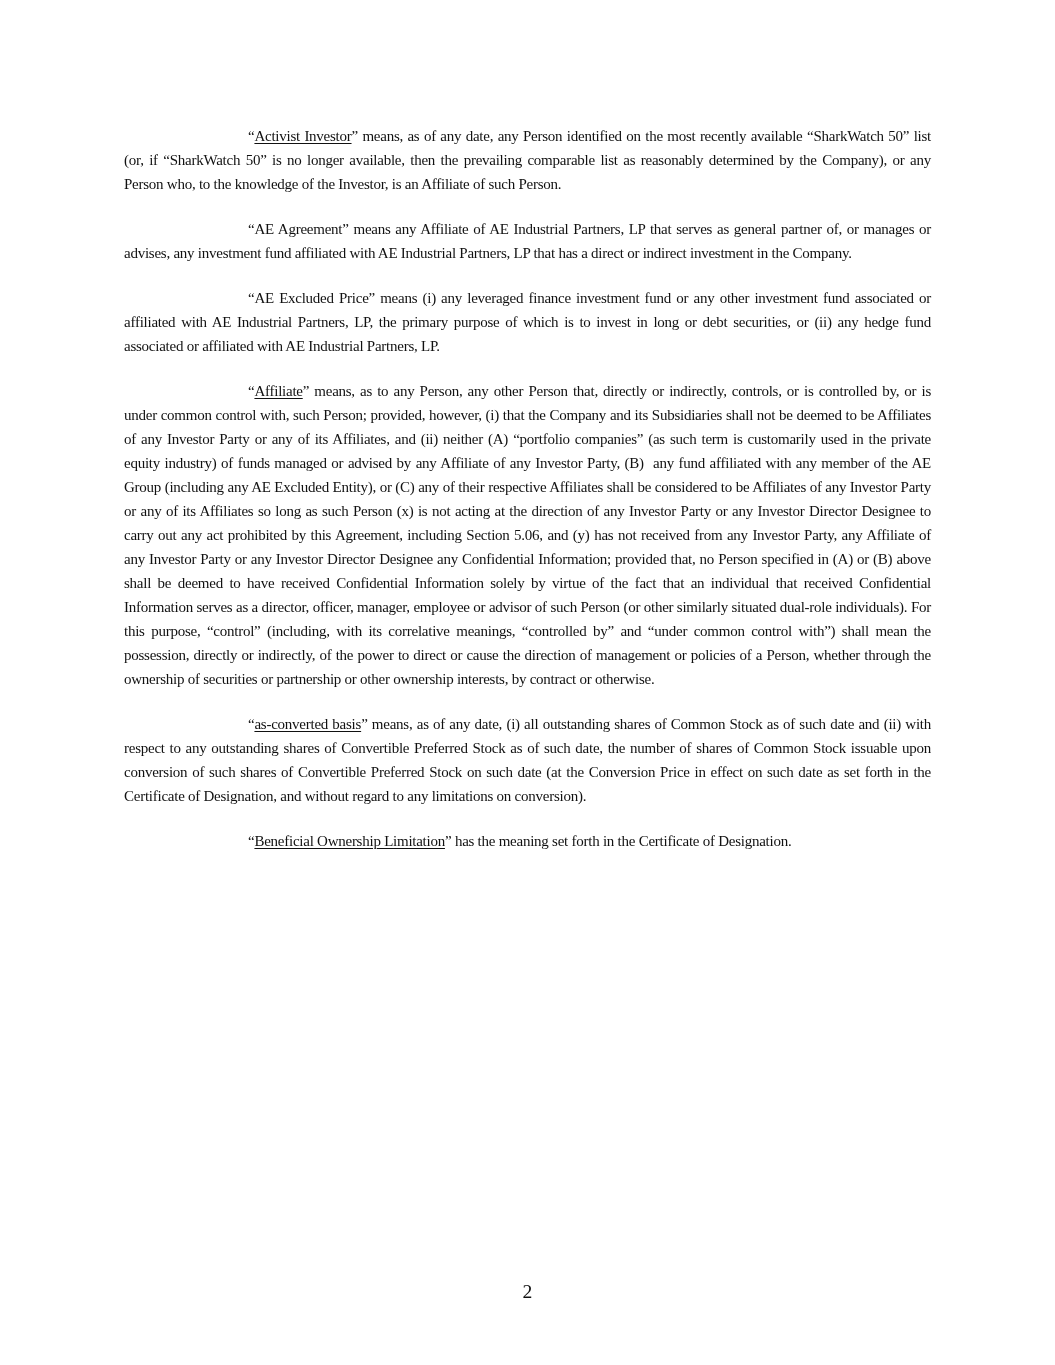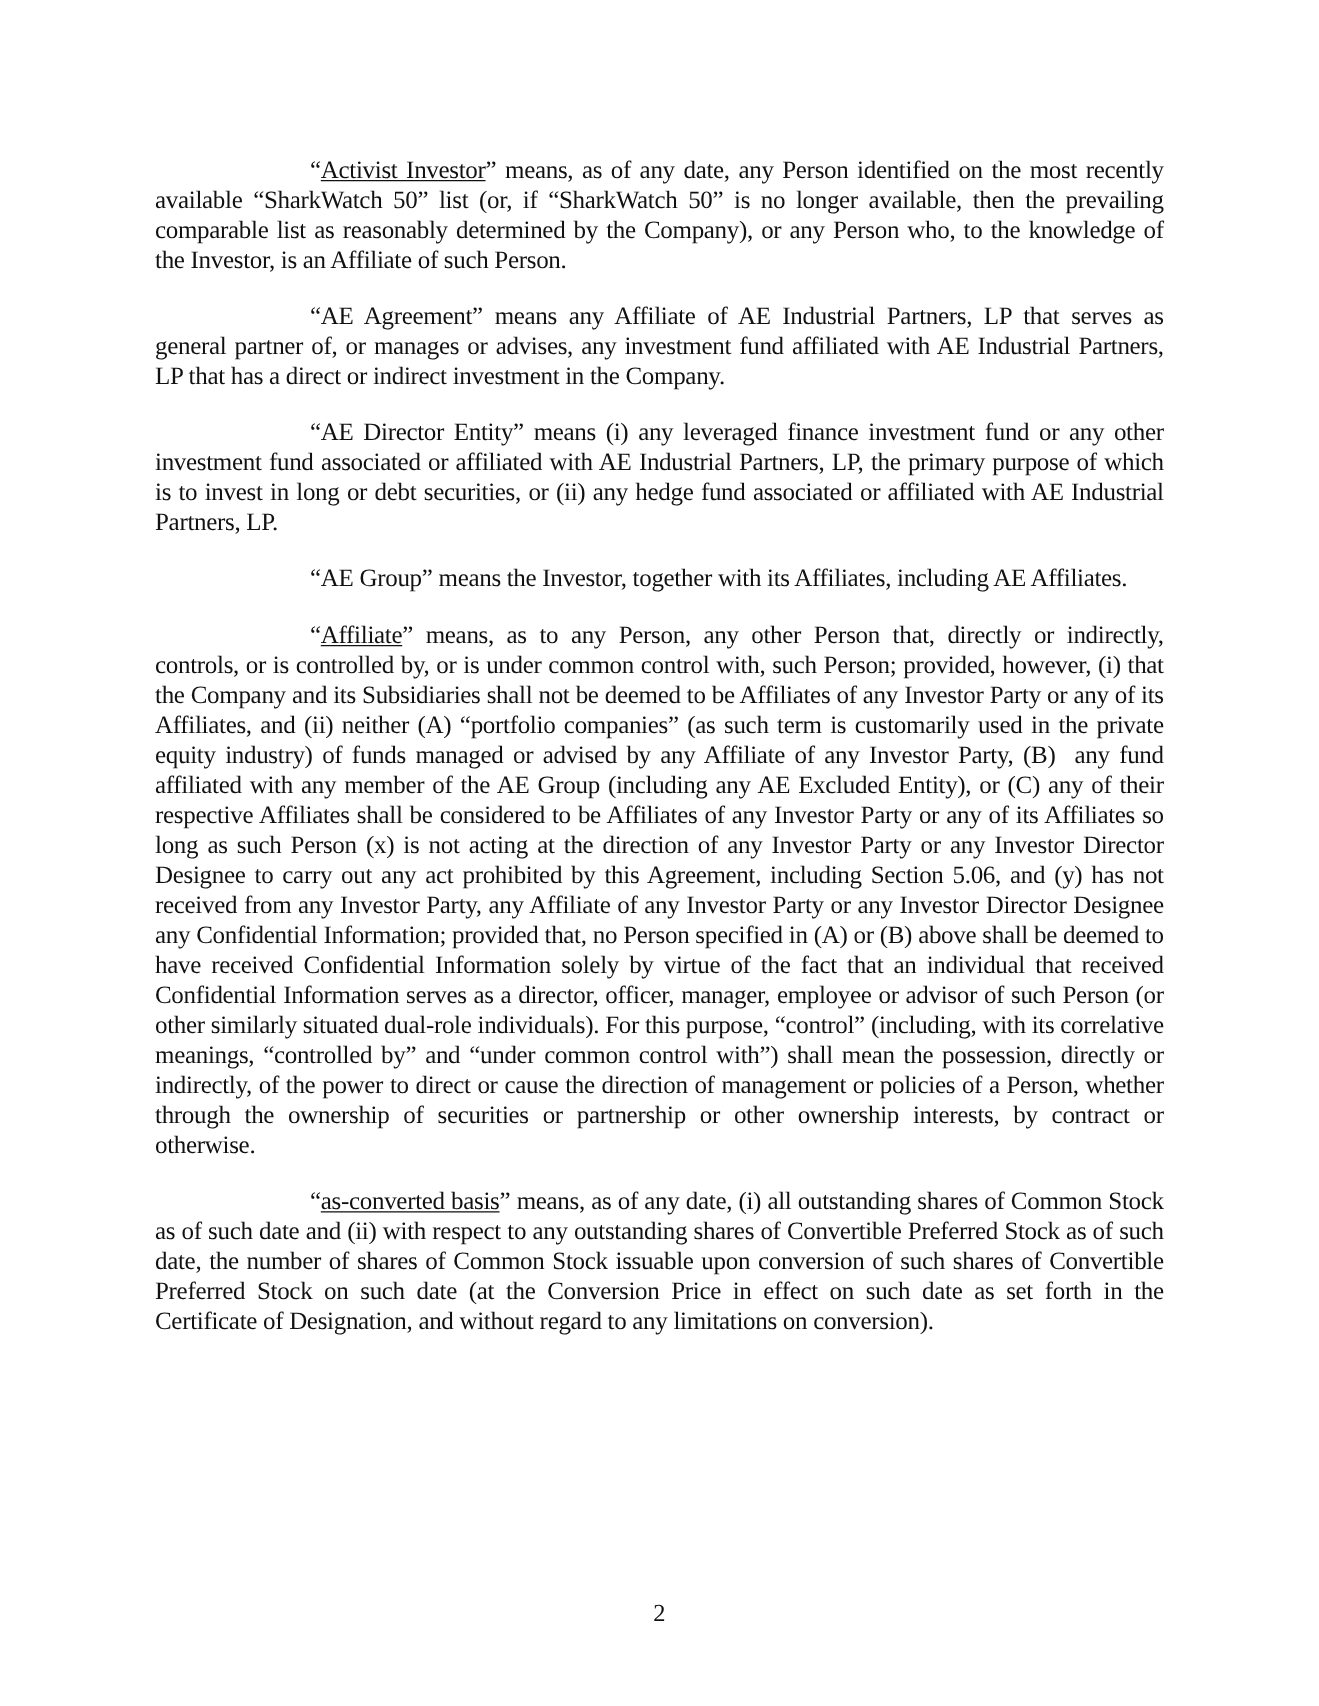--- a/index.html
+++ b/index.html
@@ -16,21 +16,21 @@
       color: #111111;
     }
     .page {
       position: absolute;
       left: 124px;
       top: 124px;
       width: 807px;
     }
     .para {
       margin: 0 0 21px 0;
-      font-size: 20px;
+      font-size: 15px;
       line-height: 24px;
       text-align: justify;
       text-indent: 124px;
       letter-spacing: -0.25px;
     }
     .term {
       text-decoration: underline;
       text-underline-offset: 2px;
       text-decoration-thickness: 1px;
     }
@@ -50,24 +50,24 @@
   </style>
 </head>
 <body>
 
 <div class="page">
 
   <p class="para"><span>“</span><span class="term">Activist Investor</span><span>”</span><span> means, as of any date, any Person identified on the most recently available “SharkWatch 50” list (or, if “SharkWatch 50” is no longer available, then the prevailing comparable list as reasonably determined by the Company), or any Person who, to the knowledge of the Investor, is an Affiliate of such Person.</span></p>
 
   <p class="para"><span>“</span><span>AE Agreement</span><span>”</span><span> means any Affiliate of AE Industrial Partners, LP that serves as general partner of, or manages or advises, any investment fund affiliated with AE Industrial Partners, LP that has a direct or indirect investment in the Company.</span></p>
 
-  <p class="para"><span>“</span><span>AE Director Entity</span><span>”</span><span> means (i) any leveraged finance investment fund or any other investment fund associated or affiliated with AE Industrial Partners, LP, the primary purpose of which is to invest in long or debt securities, or (ii) any hedge fund associated or affiliated with AE Industrial Partners, LP.</span></p>
+  <p class="para"><span>“</span><span>AE Excluded Price</span><span>”</span><span> means (i) any leveraged finance investment fund or any other investment fund associated or affiliated with AE Industrial Partners, LP, the primary purpose of which is to invest in long or debt securities, or (ii) any hedge fund associated or affiliated with AE Industrial Partners, LP.</span></p>
 
-  <p class="para"><span>“</span><span>AE Group</span><span>”</span><span> means the Investor, together with its Affiliates, including AE Affiliates.</span></p>
 
   <p class="para"><span>“</span><span class="term">Affiliate</span><span>”</span><span> means, as to any Person, any other Person that, directly or indirectly, controls, or is controlled by, or is under common control with, such Person; provided, however, (i) that the Company and its Subsidiaries shall not be deemed to be Affiliates of any Investor Party or any of its Affiliates, and (ii) neither (A) “portfolio companies” (as such term is customarily used in the private equity industry) of funds managed or advised by any Affiliate of any Investor Party, (B)&nbsp; any fund affiliated with any member of the AE Group (including any AE Excluded Entity), or (C) any of their respective Affiliates shall be considered to be Affiliates of any Investor Party or any of its Affiliates so long as such Person (x) is not acting at the direction of any Investor Party or any Investor Director Designee to carry out any act prohibited by this Agreement, including </span><span class="xref">Section 5.06</span><span>, and (y) has not received from any Investor Party, any Affiliate of any Investor Party or any Investor Director Designee any Confidential Information; provided that, no Person specified in (A) or (B) above shall be deemed to have received Confidential Information solely by virtue of the fact that an individual that received Confidential Information serves as a director, officer, manager, employee or advisor of such Person (or other similarly situated dual-role individuals). For this purpose, “control” (including, with its correlative meanings, “controlled by” and “under common control with”) shall mean the possession, directly or indirectly, of the power to direct or cause the direction of management or policies of a Person, whether through the ownership of securities or partnership or other ownership interests, by contract or otherwise.</span></p>
 
   <p class="para"><span>“</span><span class="term">as-converted basis</span><span>”</span><span> means, as of any date, (i) all outstanding shares of Common Stock as of such date and (ii) with respect to any outstanding shares of Convertible Preferred Stock as of such date, the number of shares of Common Stock issuable upon conversion of such shares of Convertible Preferred Stock on such date (at the Conversion Price in effect on such date as set forth in the Certificate of Designation, and without regard to any limitations on conversion).</span></p>
 
+  <p class="para"><span>“</span><span class="term">Beneficial Ownership Limitation</span><span>”</span><span> has the meaning set forth in the Certificate of Designation.</span></p>
 
 </div>
 
 <div class="page-number">2</div>
 
 </body></html>

